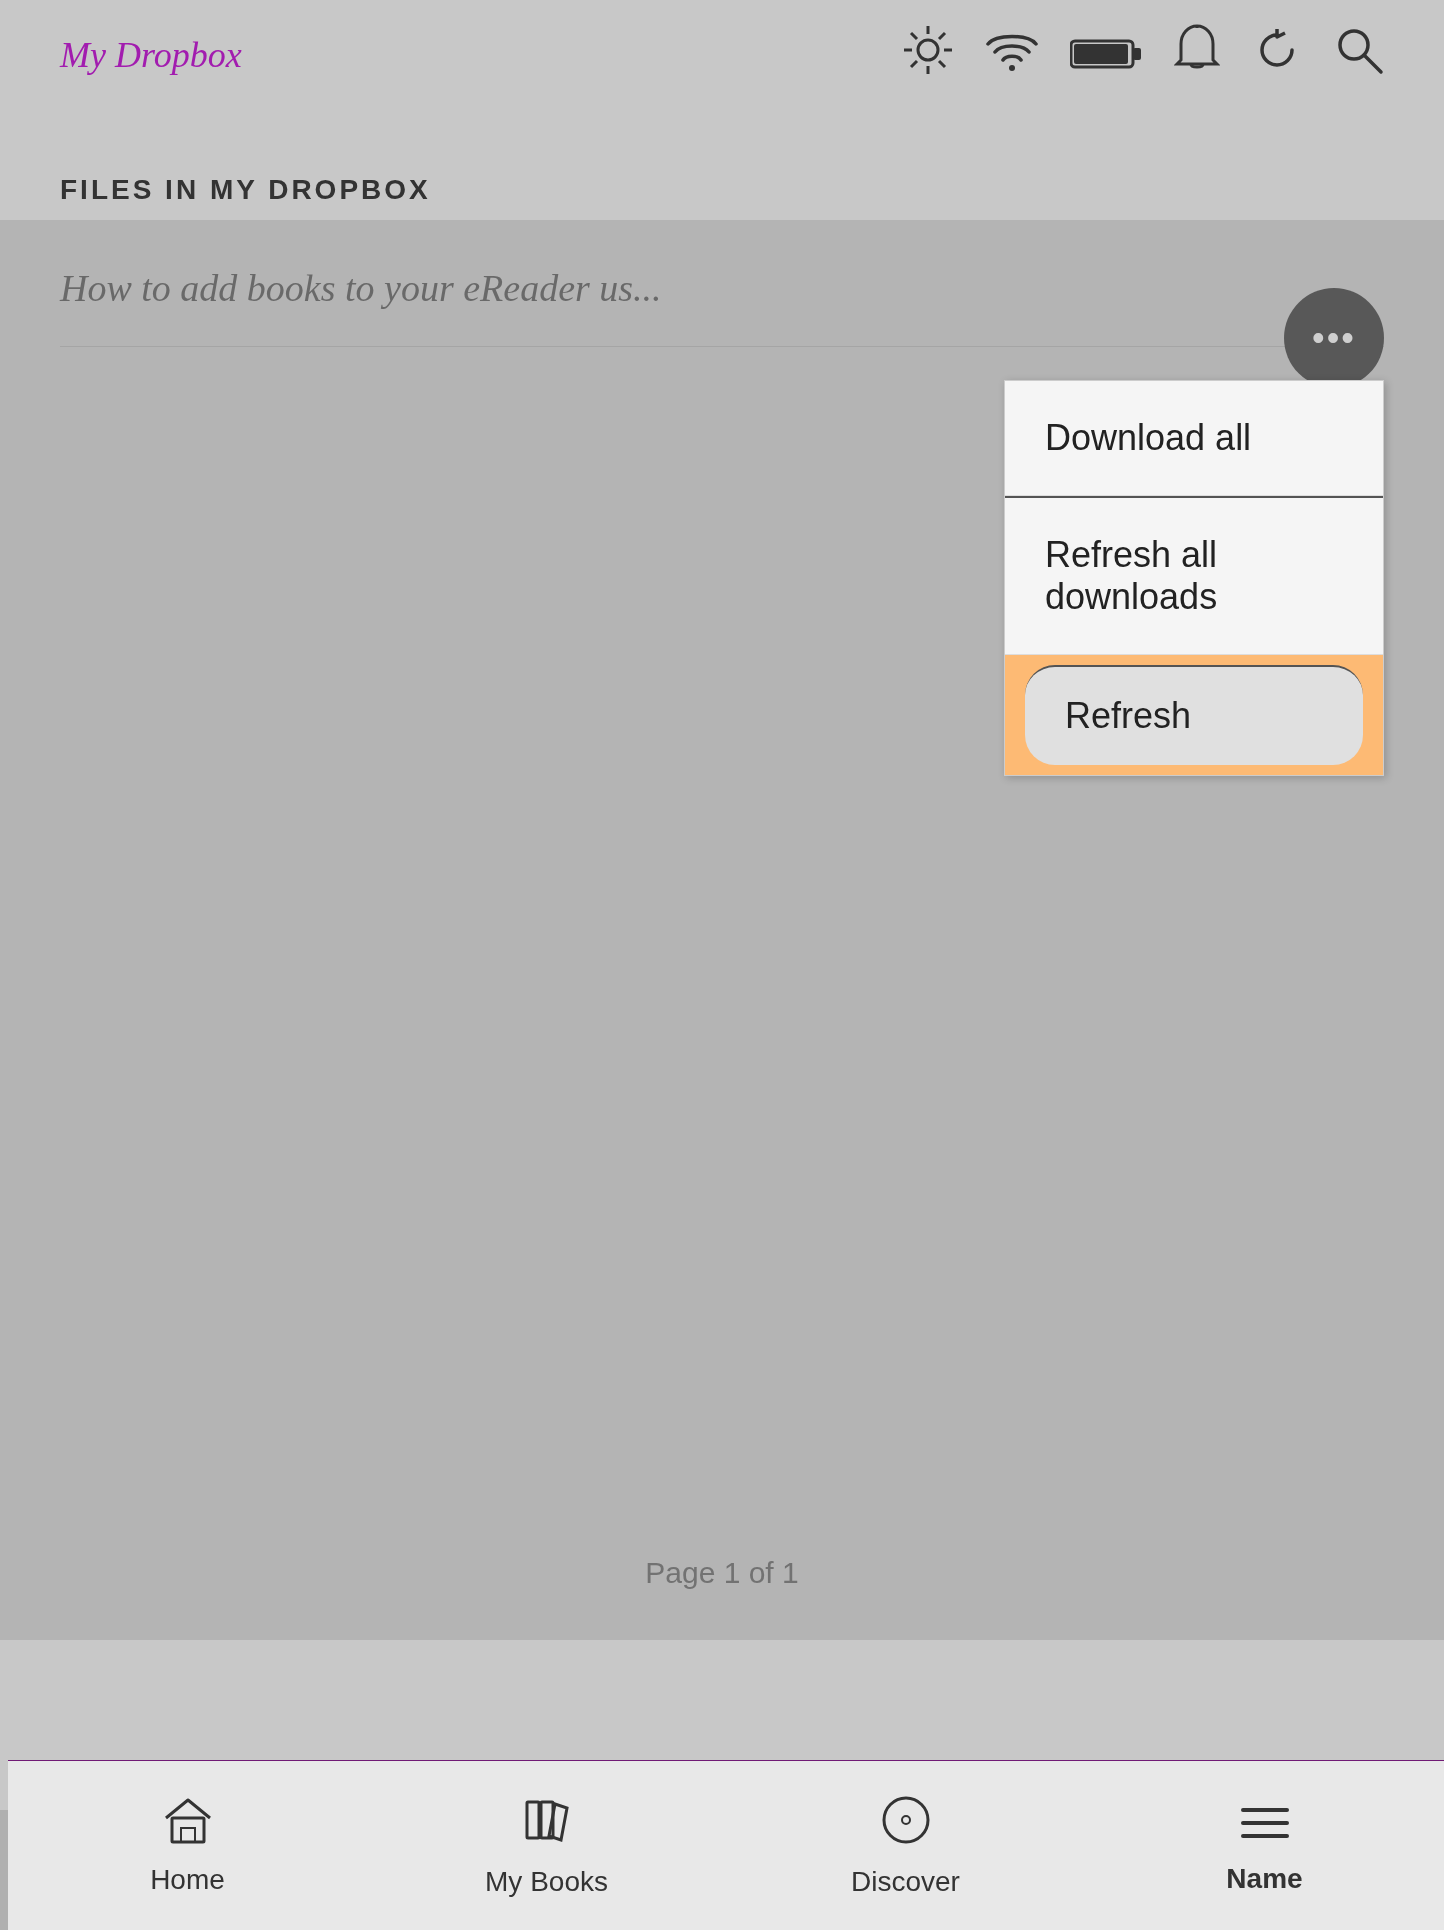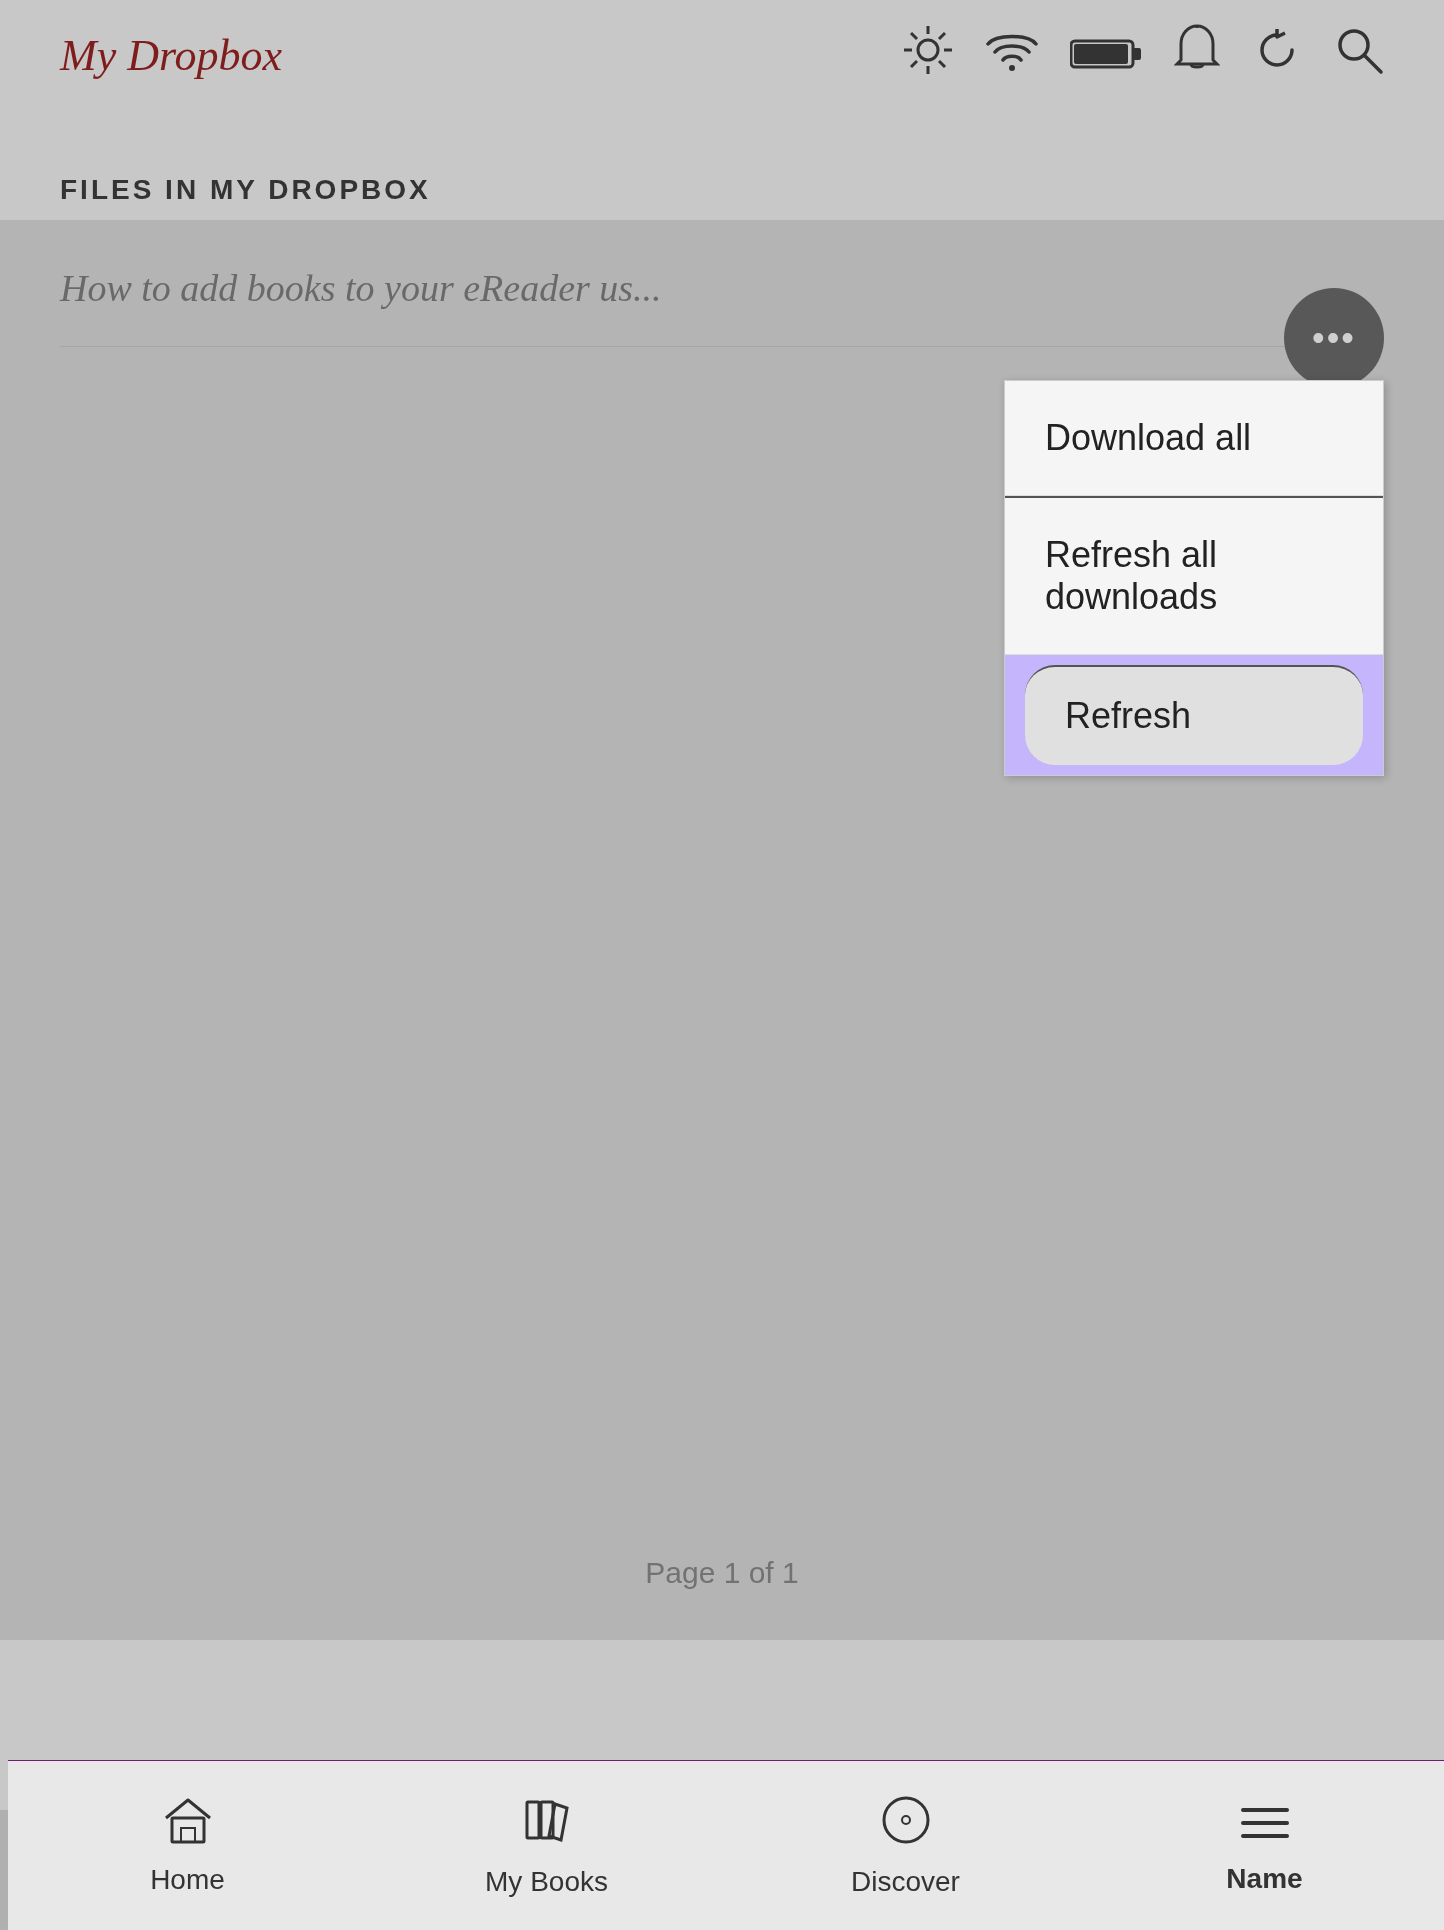--- a/index.html
+++ b/index.html
@@ -22,22 +22,22 @@
       display: flex;
       align-items: center;
       justify-content: space-between;
       padding: 28px 60px;
       background-color: #c8c8c8;
       height: 110px;
     }
 
     .header-title {
       font-style: italic;
-      font-size: 44px;
-      color: #7f1d1d;
+      font-size: 36px;
+      color: #a21caf;
       font-family: Georgia, serif;
     }
 
     .header-icons {
       display: flex;
       align-items: center;
       gap: 32px;
     }
 
     .header-icon {
@@ -116,21 +116,21 @@
       color: #333;
       font-family: Georgia, serif;
     }
 
     
     .dropdown-menu {
       position: absolute;
       top: 270px;
       right: 60px;
       width: 380px;
-      background-color: #c4b5fd;
+      background-color: #fdba74;
       border: 1px solid #ccc;
       z-index: 100;
       box-shadow: 2px 2px 8px rgba(0,0,0,0.2);
     }
 
     .dropdown-item {
       padding: 36px 40px;
       font-size: 36px;
       color: #222;
       cursor: pointer;

